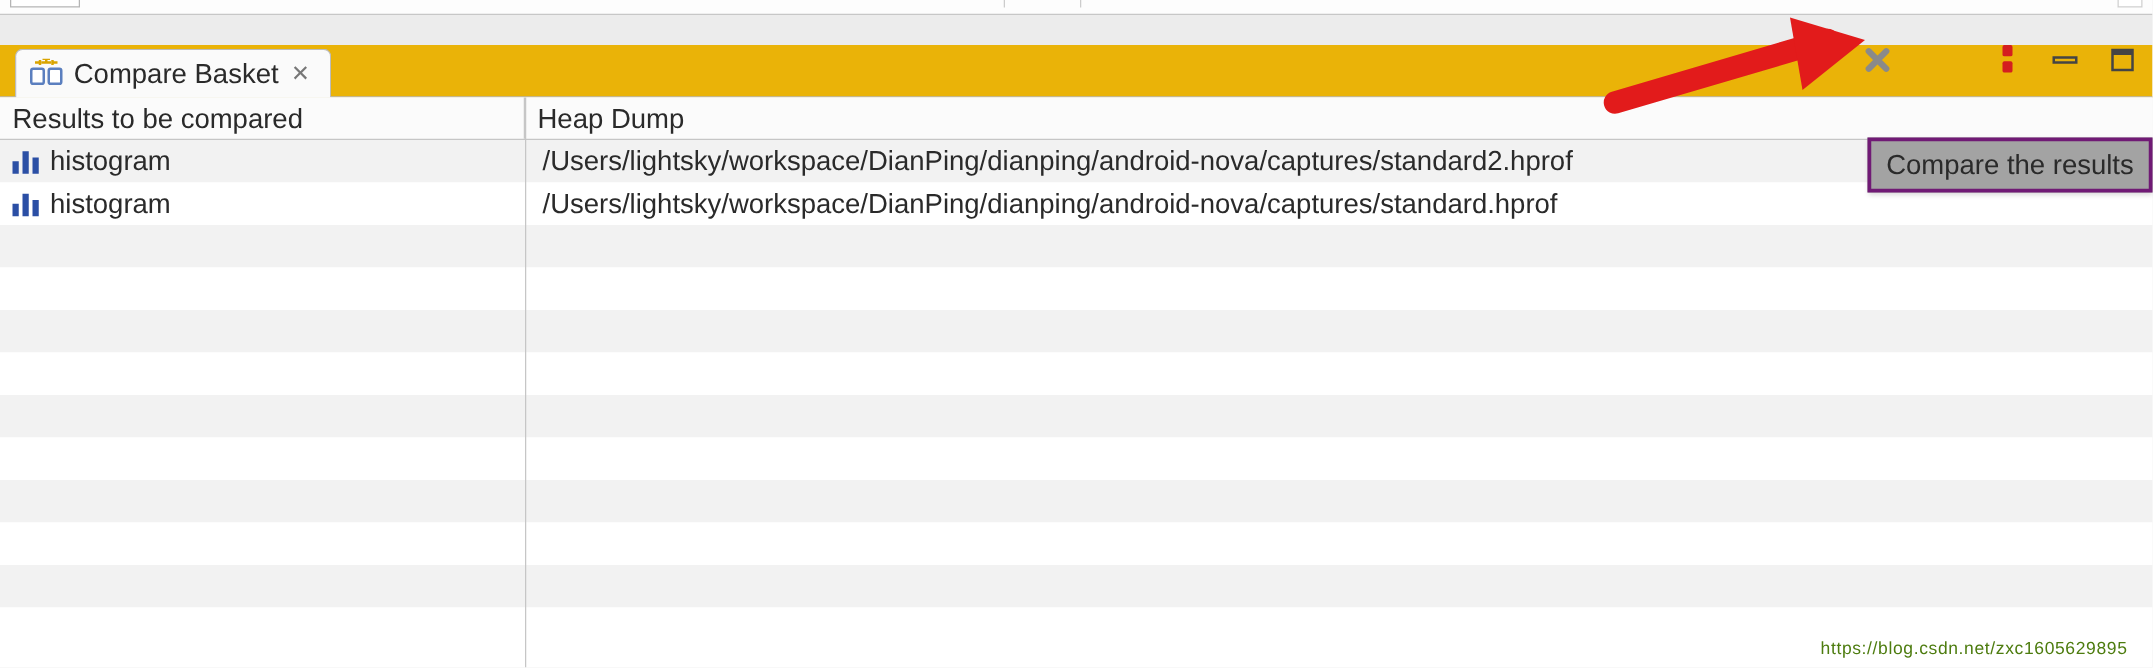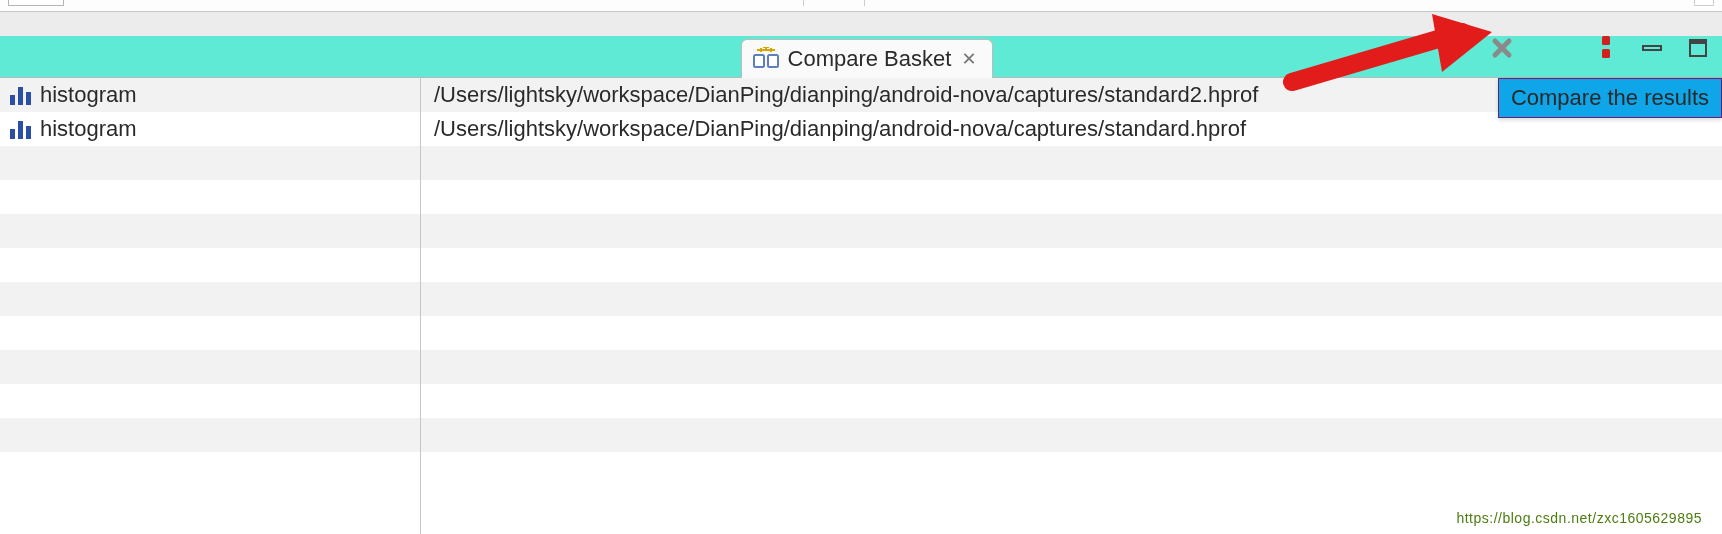--- a/index.html
+++ b/index.html
@@ -6,21 +6,21 @@
   html, body { width: 1722px; height: 534px; font-family: "Helvetica Neue", Arial, sans-serif; font-size: 22px; color: #2a2a2a; background: #f3f3f3; overflow: hidden; }
   
   .top-strip { width: 100%; height: 12px; background: #fdfdfd; border-bottom: 1px solid #c7c7c7; position: relative; }
   .top-strip .t1 { position: absolute; left: 8px; top: -4px; width: 56px; height: 10px; border: 1px solid #b5b5b5; background: #fff; }
   .top-strip .t2 { position: absolute; left: 803px; top: -4px; width: 1px; height: 10px; background: #ccc; }
   .top-strip .t3 { position: absolute; left: 864px; top: -4px; width: 1px; height: 10px; background: #ccc; }
   .top-strip .t4 { position: absolute; right: 8px; top: -4px; width: 20px; height: 10px; border: 1px solid #cfcfcf; background:#fff;}
   
   .gap { height: 24px; background: #ececec; }
   
-  .tabbar { display: flex; align-items: flex-end; height: 42px; background: #5eead4; padding-left: 12px; border-bottom: 1px solid #b9b9b9; position: relative; justify-content: center; }
+  .tabbar { display: flex; align-items: flex-end; height: 42px; background: #eab308; padding-left: 12px; border-bottom: 1px solid #b9b9b9; position: relative; }
   .tab { display: flex; align-items: center; gap: 8px; padding: 6px 14px 6px 10px; background: #fafafa; border: 1px solid #bcbcbc; border-bottom: none; border-top-left-radius: 6px; border-top-right-radius: 6px; position: relative; top: 1px; }
   .tab .close { font-family: "Times New Roman", serif; font-size: 18px; color: #777; padding: 0 2px;}
   
   .basket-icon { width: 28px; height: 24px; position: relative; }
   .basket-icon svg { display:block; }
   
   .toolbar { position: absolute; right: 10px; top: -2px; display: flex; align-items: center; gap: 18px; }
   .tb-btn { width: 28px; height: 28px; display:flex; align-items:center; justify-content:center; }
   
   .body { position: relative; height: calc(534px - 12px - 24px - 42px); background: #fff; }
@@ -40,21 +40,21 @@
   .histo-icon { width: 22px; height: 20px; display:flex; align-items:flex-end; gap:3px; }
   .histo-icon span { display:block; width:5px; background:#2b4fa5; }
   .histo-icon .b1{height:10px} .histo-icon .b2{height:18px} .histo-icon .b3{height:13px}
   
   .vr { position:absolute; left:420px; top:0; bottom:0; width:1px; background:#c6c6c6; }
   
   
   .arrow-annot { position: absolute; top: 2px; right: 200px; pointer-events: none; z-index: 50;}
   
   
-  .tooltip { position: absolute; right: 0; top: 78px; background: #0ea5e9; border: 1px solid #701a75; padding: 6px 12px; font-size: 22px; z-index: 40; box-shadow: 0 2px 4px rgba(0,0,0,.15); white-space: nowrap;}
+  .tooltip { position: absolute; right: 0; top: 110px; background: #a3a3a3; border: 3px solid #701a75; padding: 6px 12px; font-size: 22px; z-index: 40; box-shadow: 0 2px 4px rgba(0,0,0,.15); white-space: nowrap;}
   
   .watermark { position:absolute; right:20px; bottom:8px; font-size:14px; color:#4d7c0f; letter-spacing:.5px;}
 </style>
 </head>
 <body>
 
 <div class="top-strip">
     <div class="t1"></div>
     <div class="t2"></div>
     <div class="t3"></div>
@@ -108,20 +108,24 @@
     <div class="tb-btn">
       <svg width="22" height="22" viewBox="0 0 22 22">
           <rect x="3" y="3" width="16" height="16" fill="none" stroke="#444" stroke-width="2"></rect>
           <rect x="3" y="3" width="16" height="4" fill="#444"></rect>
         </svg>
     </div>
   </div>
 </div>
 
 <div class="body">
+  <div class="headers">
+    <div class="col col1">Results to be compared</div>
+    <div class="col col2">Heap Dump</div>
+  </div>
   <div class="rows">
     <div class="row">
       <div class="cell1">
         <span class="histo-icon">
             <span class="b1"></span>
             <span class="b2"></span>
             <span class="b3"></span>
           </span>
         <span>histogram</span>
       </div>

